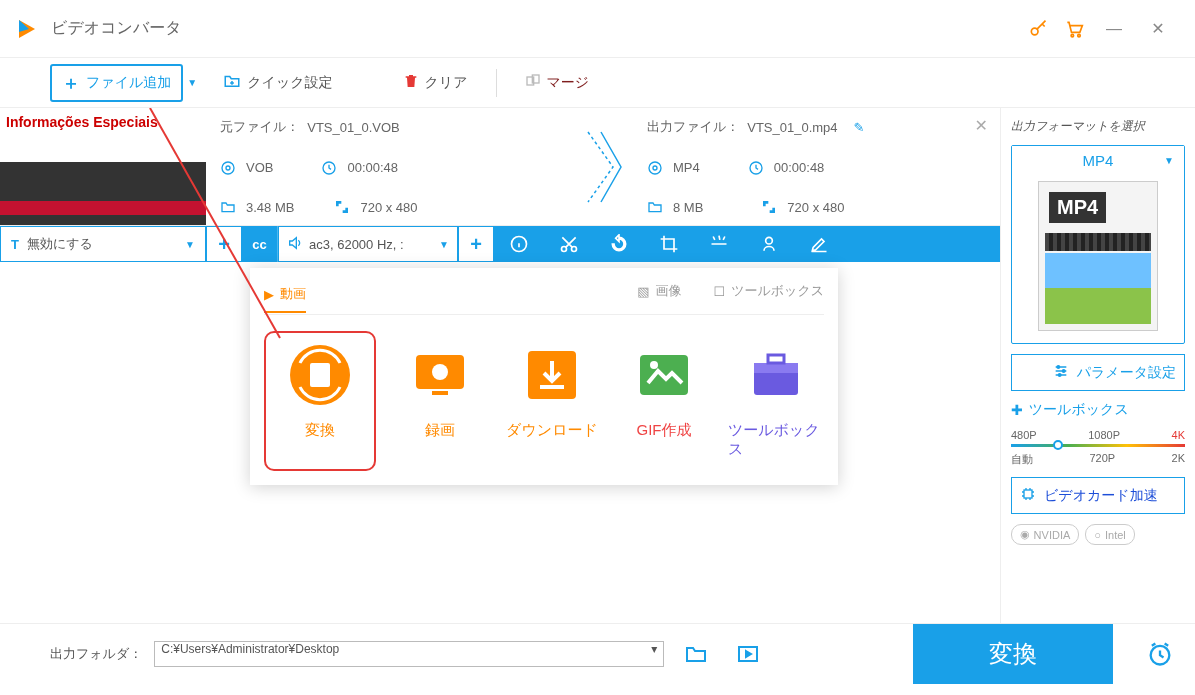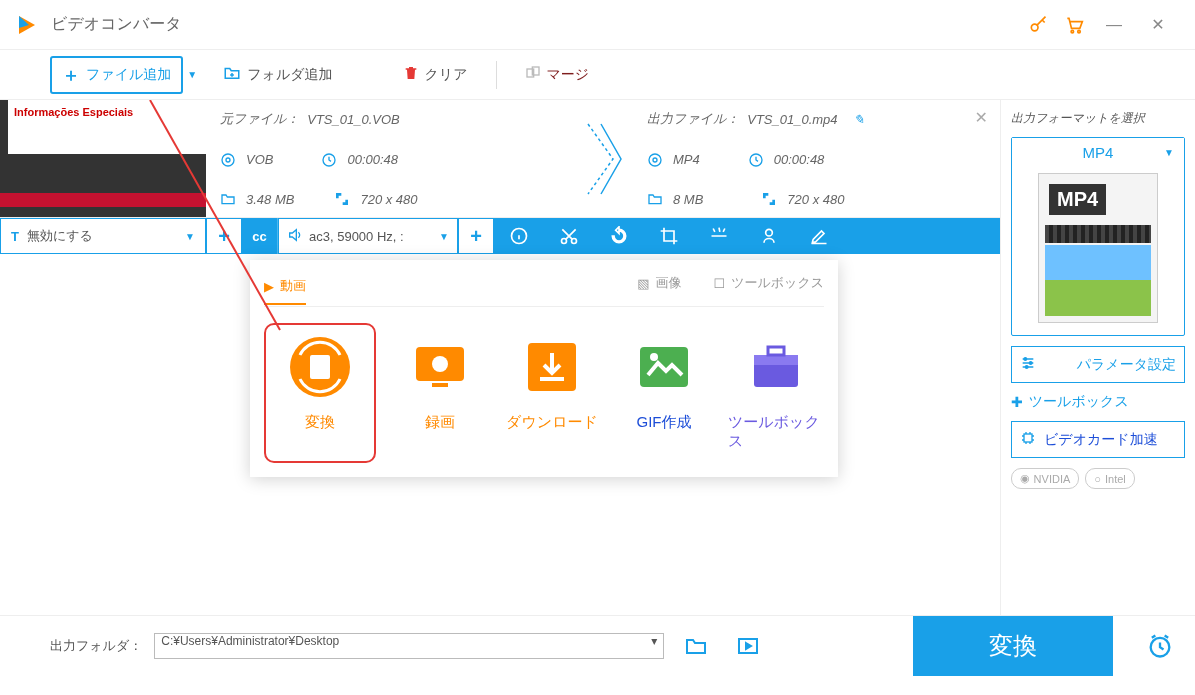--- a/index.html
+++ b/index.html
@@ -1,39 +1,39 @@
 <!DOCTYPE html>
 <html><head>
 <meta charset="utf-8">
 <style>
 * { margin: 0; padding: 0; box-sizing: border-box; font-family: "Microsoft YaHei", Arial, sans-serif; }
 body { background: #fff; width: 1195px; height: 695px; overflow: hidden; font-size: 13px; color: #555; }
 
-.titlebar { height: 50px; display: flex; align-items: center; padding: 0 15px; border-bottom: 1px solid #eee; }
+.titlebar { height: 58px; display: flex; align-items: center; padding: 0 15px; border-bottom: 1px solid #eee; }
 .titlebar .logo { width: 24px; height: 24px; margin-right: 12px; }
 .titlebar .title { font-size: 16px; color: #666; flex: 1; }
 .titlebar .tbtn { width: 36px; height: 36px; display: flex; align-items: center; justify-content: center; color: #ff8a00; cursor: pointer; }
 .titlebar .wbtn { width: 44px; height: 44px; display: flex; align-items: center; justify-content: center; color: #888; cursor: pointer; font-size: 16px; }
 
 .toolbar { height: 50px; display: flex; align-items: center; padding: 0 20px 0 50px; border-bottom: 1px solid #eee; font-size: 14px; }
 .toolbar .btn { display: flex; align-items: center; gap: 6px; padding: 5px 10px; cursor: pointer; color: #555; }
 .toolbar .btn.add { border: 2px solid #19a0e8; border-radius: 3px; color: #19a0e8; font-weight: 500; }
 .toolbar .drop { color: #19a0e8; margin: 0 6px 0 4px; font-size: 10px; }
 .toolbar .sep { width: 1px; height: 28px; background: #ddd; margin: 0 18px; }
 .toolbar .disabled { color: #7f1d1d; }
 
 .content { display: flex; height: 515px; }
 .main { flex: 1; position: relative; }
 
 .item { display: flex; height: 118px; border-bottom: 1px solid #eee; position: relative; }
 .thumb { width: 206px; height: 100%; background: #333; position: relative; }
-.thumb-top { background:#fff; height:46%; padding:6px; font-size:11px; color:#c00;margin-left:8px; }
+.thumb-top { background:#fff; height:46%; padding:6px; font-size:14px; color:#c00; }
 .thumb-band { position:absolute; bottom:10px; left:0; right:0; height:14px; background:#c41230; }
 .filecols { flex: 1; display: flex; align-items: stretch; }
-.col { flex: 1; padding: 10px 14px; display: flex; flex-direction: column; justify-content: space-between; font-size: 13px; color: #666; font-style: italic; }
+.col { flex: 1; padding: 10px 14px; display: flex; flex-direction: column; justify-content: space-between; font-size: 13px; color: #666; }
 .col .row { display: flex; align-items: center; gap: 8px; }
 .col .icon { width: 18px; color: #19a0e8; display:inline-flex; }
 .arrowmid { width: 60px; display:flex; align-items:center; justify-content:center; color:#19a0e8; }
 .editpen { color:#19a0e8; margin-left:8px; }
 .close-x { position:absolute; top:8px; right:12px; color:#aaa; cursor:pointer; font-size:16px; }
 
 .editbar { height: 36px; background: #19a0e8; display: flex; align-items: center; color: #fff; }
 .subtitle-sel { width: 206px; height: 100%; background: #fff; color:#555; display: flex; align-items: center; padding: 0 10px; border: 1px solid #19a0e8; position: relative; }
 .subtitle-sel .dd { margin-left:auto; color:#19a0e8; font-size:10px;}
 .plusbtn { width: 36px; height: 100%; background:#fff; color:#19a0e8; border:1px solid #19a0e8; display:flex; align-items:center; justify-content:center; font-size:20px; font-weight:bold; }
@@ -45,33 +45,33 @@
 .feature-panel { position: absolute; left: 250px; top: 160px; width: 588px; background: #fff; box-shadow: 0 2px 16px rgba(0,0,0,0.18); padding: 14px; }
 .feature-tabs { display: flex; gap: 32px; align-items:center; border-bottom: 1px solid #eee; padding-bottom: 8px; margin-bottom: 16px; font-size: 13px; }
 .feature-tabs .ftab { display:flex; align-items:center; gap:6px; color:#999; cursor:pointer; padding-bottom:6px; }
 .feature-tabs .ftab.active { color:#ff8a00; border-bottom: 2px solid #ff8a00; margin-bottom:-10px; padding-bottom:8px; }
 .feature-grid { display: flex; gap: 16px; justify-content: space-between; }
 .feature-card { flex:1; display:flex; flex-direction:column; align-items:center; gap:14px; padding: 12px 0; cursor:pointer; }
 .feature-card .ficon { width: 64px; height: 64px; display:flex; align-items:center; justify-content:center; }
 .feature-card .flabel { font-size: 15px; font-weight: 500; }
 .feature-card.hl { border: 2px solid #e53935; border-radius: 10px; padding:10px 6px; }
 .c-orange { color:#ff8a00; }
-.c-green { color:#1d4ed8; }
+.c-green { color:#ef4444; }
 .c-blue { color:#6a5ae0; font-size:13px; font-weight:bold; }
 
 .sidebar { width: 195px; border-left: 1px solid #eee; padding: 10px 10px 0; display:flex; flex-direction:column; gap:10px; }
 .side-label { font-size: 12px; color:#555;font-style:italic; }
 .format-box { border: 1px solid #19a0e8; border-radius: 2px; padding-bottom: 6px; }
 .format-head { background: #fff; color:#19a0e8; display:flex; align-items:center; justify-content:center; padding:6px; font-size:15px; font-weight:500; position:relative; }
 .format-head .dd { position:absolute; right:10px; font-size:10px; }
 .format-preview { margin: 6px auto; width: 120px; height: 150px; border:1px solid #ccc; padding:6px; display:flex; flex-direction:column; background:#f4f4f4; }
 .format-preview .mp4tag { background:#333; color:#fff; font-weight:bold; font-size:20px; padding:4px 8px; align-self:flex-start; margin:4px; }
 .format-preview .strip { height:18px; background:repeating-linear-gradient(90deg,#444 0 4px,#222 4px 8px); margin-top:6px; }
 .format-preview .img { flex:1; background:linear-gradient(180deg,#6ec1ff 50%,#8bc34a 50%); margin-top:2px; position:relative; }
-.param-btn { border:1px solid #19a0e8; color:#19a0e8; padding:8px; text-align:center; display:flex; align-items:center; justify-content:space-between; gap:8px; cursor:pointer; font-size:14px; }
+.param-btn { border:1px solid #19a0e8; color:#19a0e8; padding:8px; text-align:center; display:flex; align-items:center; justify-content:flex-end; gap:8px; cursor:pointer; font-size:14px; }
 .quick-label { color:#19a0e8; font-size:14px; display:flex; align-items:center; gap:6px; }
 .res-row { display:flex; justify-content:space-between; font-size:11px; color:#666; }
 .res-row .red { color:#e53935; }
 .res-bar { height:3px; background:linear-gradient(90deg,#19a0e8,#4caf50,#ffc107,#e53935); margin:3px 0 5px; position:relative; }
 .res-bar .knob { position:absolute; left:24%; top:-4px; width:10px; height:10px; border:2px solid #19a0e8; background:#fff; border-radius:50%; }
 .gpu-btn { border:1px solid #19a0e8; color:#1d4ed8; padding:8px; display:flex; align-items:center; gap:8px; cursor:pointer; font-size:14px; }
 .gpu-chips { display:flex; gap:6px; }
 .chip { border:1px solid #ccc; border-radius:10px; padding:3px 8px; font-size:11px; color:#aaa; display:flex; align-items:center; gap:4px; }
 
 .footer { height: 60px; border-top: 1px solid #eee; display:flex; align-items:center; padding: 0 0 0 50px; gap: 12px; }
@@ -116,21 +116,21 @@
   <div class="btn add">
     <span style="font-size:18px;font-weight:bold;">＋</span>
     <span>ファイル追加</span>
   </div>
   <span class="drop">▼</span>
   <div class="btn" style="margin-left:10px;">
     <span><svg width="18" height="18" viewBox="0 0 24 24" fill="none" stroke="#19a0e8" stroke-width="2">
           <path d="M3 6h6l2 3h10v10H3z"></path>
           <path d="M12 12v5M9.5 14.5h5"></path>
         </svg></span>
-    <span>フォルダ追加</span>
+    <span>クイック設定</span>
   </div>
   <div class="btn" style="margin-left:50px;">
     <span><svg width="16" height="16" viewBox="0 0 24 24" fill="#e53935">
           <path d="M6 7h12l-1 14H7z M4 5h16v2H4z M9 3h6v2H9z"></path>
         </svg></span>
     <span>クリア</span>
   </div>
   <div class="sep"></div>
   <div class="btn disabled">
     <span><svg width="16" height="16" viewBox="0 0 24 24" fill="none" stroke="#bbb" stroke-width="2">
@@ -238,21 +238,21 @@
         <span style="color:#19a0e8;margin-right:8px;font-weight:bold;">T</span>
         <span>無効にする</span>
         <span class="dd">▼</span>
       </div>
       <div class="plusbtn">+</div>
       <div class="ccbtn">cc</div>
       <div class="audio-sel">
         <span><svg width="16" height="16" viewBox="0 0 24 24" fill="none" stroke="#19a0e8" stroke-width="2">
               <path d="M4 9v6h4l6 5V4L8 9z M17 8a5 5 0 010 8"></path>
             </svg></span>
-        <span>ac3, 59000 Hz, :</span>
+        <span>ac3, 62000 Hz, :</span>
         <span class="dd">▼</span>
       </div>
       <div class="plusbtn">+</div>
       <div class="ebtn">
           <svg width="20" height="20" viewBox="0 0 24 24" fill="none" stroke="#fff" stroke-width="2">
             <circle cx="12" cy="12" r="9"></circle>
             <path d="M12 8v.01M12 11v5"></path>
           </svg>
         </div>
       <div class="ebtn">
@@ -384,20 +384,35 @@
             <circle cx="8" cy="6" r="2" fill="#19a0e8"></circle>
             <circle cx="16" cy="12" r="2" fill="#19a0e8"></circle>
             <circle cx="10" cy="18" r="2" fill="#19a0e8"></circle>
           </svg></span>
       <span>パラメータ設定</span>
     </div>
     <div class="quick-label">
       <span>✚</span>
       <span>ツールボックス</span>
     </div>
+    <div>
+      <div class="res-row">
+        <span>480P</span>
+        <span>1080P</span>
+        <span class="red">4K</span>
+      </div>
+      <div class="res-bar">
+          <div class="knob"></div>
+        </div>
+      <div class="res-row">
+        <span>自動</span>
+        <span>720P</span>
+        <span>2K</span>
+      </div>
+    </div>
     <div class="gpu-btn">
       <span><svg width="16" height="16" viewBox="0 0 24 24" fill="none" stroke="#19a0e8" stroke-width="2">
             <rect x="6" y="6" width="12" height="12"></rect>
             <path d="M9 3v3M15 3v3M9 18v3M15 18v3M3 9h3M3 15h3M18 9h3M18 15h3"></path>
           </svg></span>
       <span>ビデオカード加速</span>
     </div>
     <div class="gpu-chips">
       <div class="chip">
           <span>◉</span>

